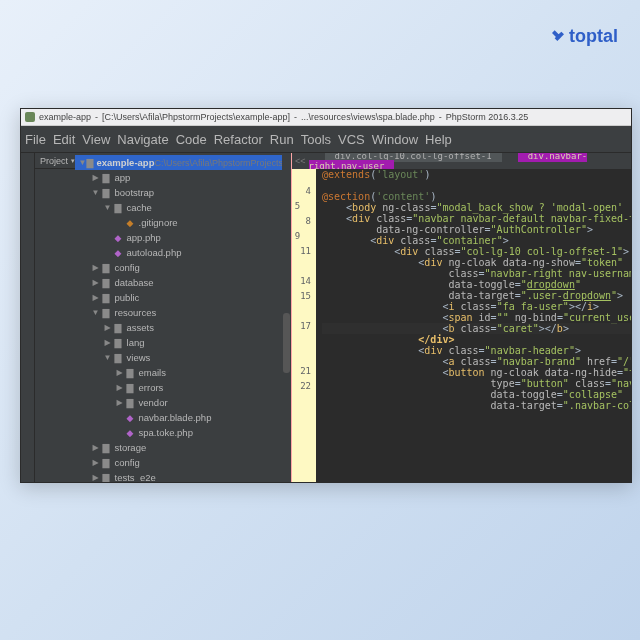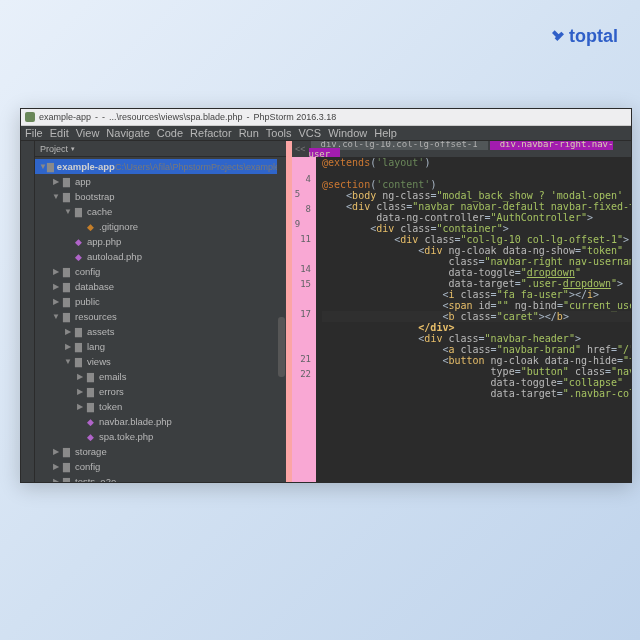--- a/index.html
+++ b/index.html
@@ -27,36 +27,36 @@
   }
   .titlebar {
     height: 17px; background: #eeeef0;
     display: flex; align-items: center;
     font-size: 9px; color: #444;
     padding-left: 4px; gap: 4px;
     border-bottom: 1px solid #ccc;
   }
   .titlebar-icon { width: 10px; height: 10px; background: #6a8759; border-radius: 2px; }
   .menubar {
-    height: 15px; background: #3c3f41;
+    height: 27px; background: #3c3f41;
     display: flex; align-items: center;
-    font-size: 11px; color: #b7b7b7;
+    font-size: 13px; color: #b7b7b7;
     padding-left: 4px; gap: 7px;
     border-bottom: 1px solid #2b2b2b;
   }
   .menubar span { cursor: default; }
   .main-area { flex: 1; display: flex; overflow: hidden; }
   .toolstrip {
     width: 14px; background: #3c3f41;
     border-right: 1px solid #2b2b2b;
   }
   .proj-panel {
     width: 257px; background: #3b3e40;
-    border-right: 6px solid #fca5a5;
-    display: flex; flex-direction: column;
+    border-right: 1px solid #fca5a5;
+    display: flex; flex-direction: row;
   }
   .proj-header {
     height: 16px; background: #3c3f41;
     border-bottom: 1px solid #2b2b2b;
     font-size: 9px; color: #b7b7b7;
     display: flex; align-items: center; padding-left: 5px;
   }
   .tree { flex:1; overflow: hidden; font-size: 9.5px; color: #b7b7b7; padding-top: 2px; position: relative; }
   .tree-row { display: flex; align-items: center; height: 15px; white-space: nowrap; }
   .tree-row.sel { background: #2f65ca; color: #fff; }
@@ -66,24 +66,24 @@
   .file-php { color: #b064c9; }
   .bold { font-weight: bold; color: #d0d0d0; }
   .path { color: #787878; font-size: 9px; }
   .tree-scrollbar { position:absolute; right:0; top:0; width:9px; height:100%; background:#3b3e40; }
   .tree-thumb { position:absolute; right:1px; top:160px; width:7px; height:60px; background:#565656; border-radius:3px; }
   .editor { flex:1; background: #2b2b2b; display:flex; flex-direction:column; overflow:hidden; }
   .breadcrumb {
     height: 16px; background: #3c3f41; display:flex; align-items:center;
     font-size: 9px; color:#666; overflow:hidden;
   }
-  .bc-item { padding: 1px 10px; background:#515658; color:#b0b0b0; margin-left:2px; font-family:monospace; font-size:9px; }
+  .bc-item { padding: 1px 10px; background:#515658; color:#b0b0b0; margin-left:16px; font-family:monospace; font-size:9px; }
   .bc-item.active { background:#a21caf; color:#d8d0b0; }
   .code-area { flex:1; display:flex; overflow:hidden; font-family: "Consolas", monospace; font-size: 10px; }
-  .gutter { width:24px; background:#f9a8d4; color:#606366; text-align:right; padding-right:5px; line-height:15px; font-size:9px; }
+  .gutter { width:24px; background:#fef9c3; color:#606366; text-align:right; padding-right:5px; line-height:15px; font-size:9px; }
   .code { flex:1; padding-left:6px; line-height:11px; color:#a9b7c6; white-space:pre; overflow:hidden; }
   .kw-dir { color:#cc7832; }
   .str { color:#6a8759; }
   .tag { color:#e8bf6a; }
   .attr { color:#bababa; }
   .aval { color:#a5c261; }
   .tagb { color:#e8bf6a;font-weight:bold; }
   .hl-line { background: rgba(50,50,50,0.6); display:inline-block; width:100%; }
   .underline { text-decoration: underline; }
 </style>
@@ -95,24 +95,25 @@
       <path fill="#2f5fc8" d="M7 2l10 10-4 4L3 6l4-4zm6 6l4-4 4 4-10 10-4-4 6-6z"></path>
     </svg>
   <span>toptal</span>
 </div>
 
 <div class="ide-window">
   <div class="titlebar">
     <span class="titlebar-icon"></span>
     <span>example-app</span>
     <span>-</span>
+    <span>[C:\Users\Afila\PhpstormProjects\example-app]</span>
     <span>-</span>
     <span>...\resources\views\spa.blade.php</span>
     <span>-</span>
-    <span>PhpStorm 2016.3.18</span>
+    <span>PhpStorm 2016.3.25</span>
   </div>
   <div class="menubar" id="menubar">
       <span>File</span>
       <span>Edit</span>
       <span>View</span>
       <span>Navigate</span>
       <span>Code</span>
       <span>Refactor</span>
       <span>Run</span>
       <span>Tools</span>
@@ -205,21 +206,21 @@
             <span>emails</span>
           </div>
           <div class="tree-row" style="padding-left: 40px;">
             <span class="tw">▶</span>
             <span class="ic folder">▇</span>
             <span>errors</span>
           </div>
           <div class="tree-row" style="padding-left: 40px;">
             <span class="tw">▶</span>
             <span class="ic folder">▇</span>
-            <span>token</span>
+            <span>vendor</span>
           </div>
           <div class="tree-row" style="padding-left: 40px;">
             <span class="tw"></span>
             <span class="ic file-php">◆</span>
             <span>navbar.blade.php</span>
           </div>
           <div class="tree-row" style="padding-left: 40px;">
             <span class="tw"></span>
             <span class="ic file-php">◆</span>
             <span>spa.toke.php</span>

